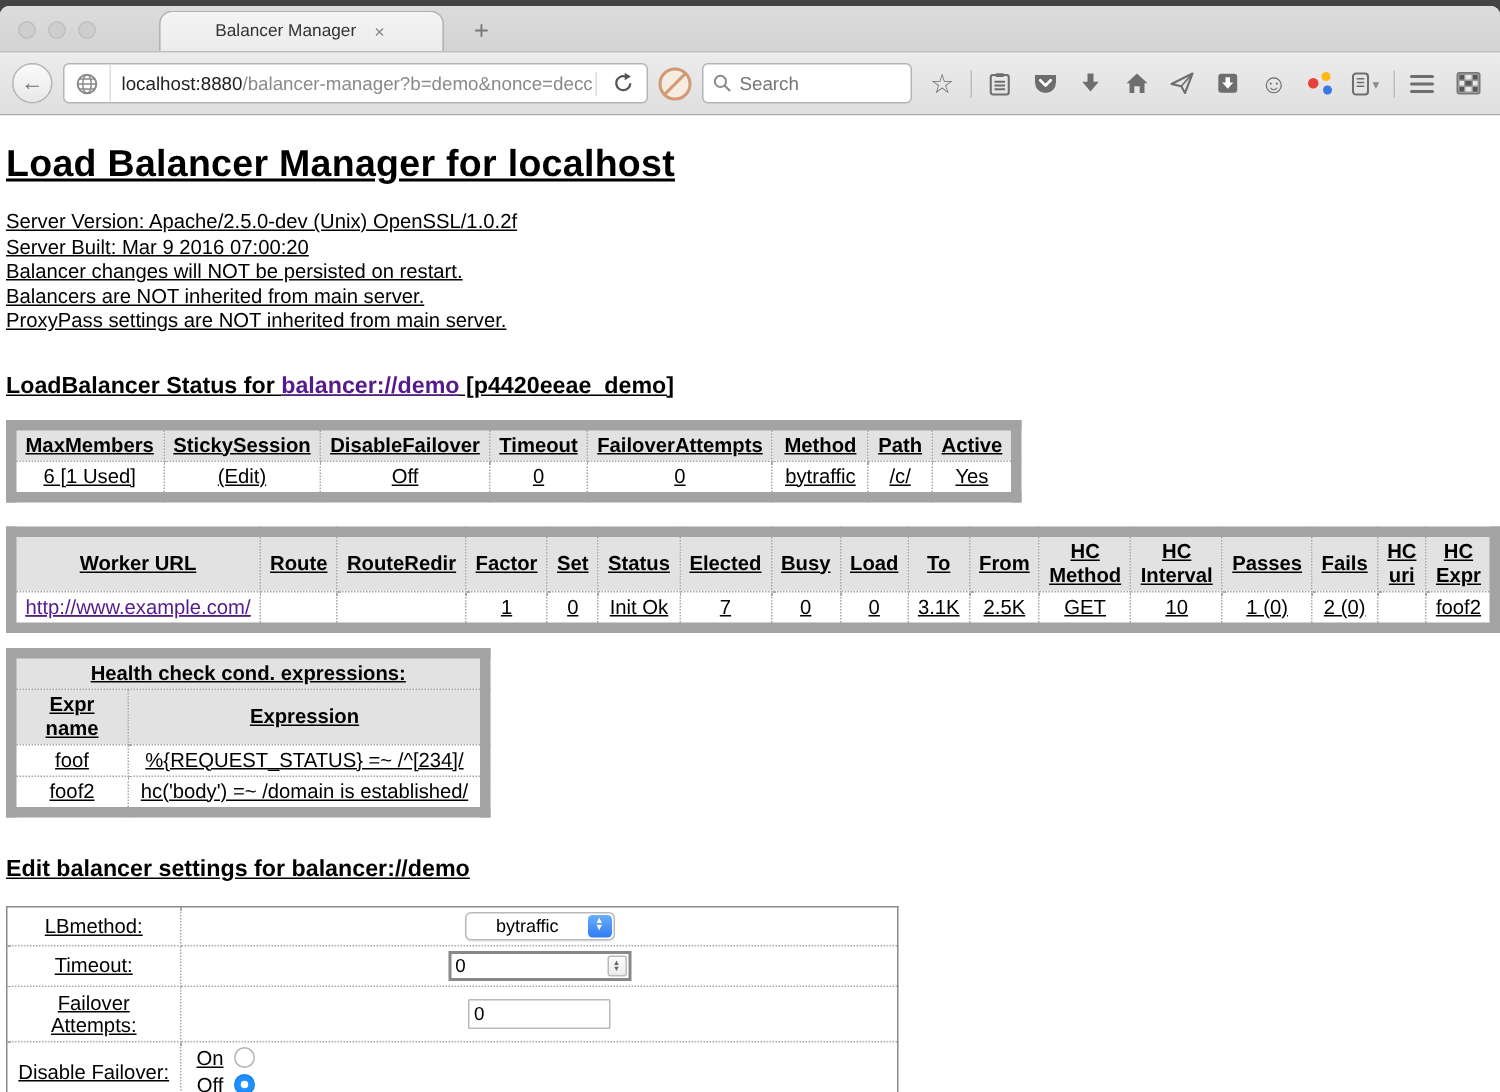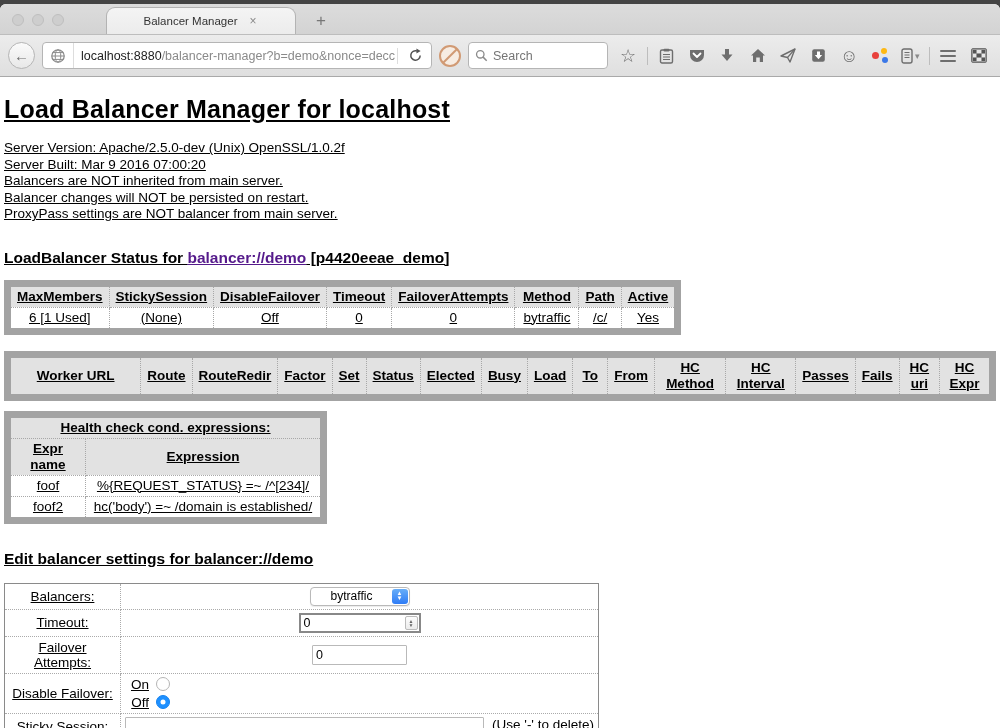--- a/index.html
+++ b/index.html
@@ -282,23 +282,23 @@
     </div>
   </div>
 
   <div class="content">
 
     <h1 class="pagetitle">Load Balancer Manager for localhost</h1>
 
     <div class="info">
       <div class="info-line">Server Version: Apache/2.5.0-dev (Unix) OpenSSL/1.0.2f</div>
       <div class="info-line">Server Built: Mar 9 2016 07:00:20</div>
+      <div class="info-line">Balancer changes will NOT be persisted on restart.</div>
       <div class="info-line">Balancers are NOT inherited from main server.</div>
-      <div class="info-line">Balancer changes will NOT be persisted on restart.</div>
-      <div class="info-line">ProxyPass settings are NOT balancer from main server.</div>
+      <div class="info-line">ProxyPass settings are NOT inherited from main server.</div>
     </div>
 
     <h3 class="sect"><span>LoadBalancer Status for </span><a href="#">balancer://demo</a><span class="suffix"> [p4420eeae_demo]</span></h3>
 
     <table class="data">
       <colgroup>
           <col style="width:94px">
           <col style="width:96px">
           <col style="width:106px">
           <col style="width:58px">
@@ -313,21 +313,21 @@
         <th>StickySession</th>
         <th>DisableFailover</th>
         <th>Timeout</th>
         <th>FailoverAttempts</th>
         <th>Method</th>
         <th>Path</th>
         <th>Active</th>
       </tr>
       <tr>
         <td>6 [1 Used]</td>
-        <td>(None)</td>
+        <td>(Edit)</td>
         <td>Off</td>
         <td>0</td>
         <td>0</td>
         <td>bytraffic</td>
         <td>/c/</td>
         <td>Yes</td>
       </tr>
     </tbody>
       </table>
 
@@ -364,20 +364,39 @@
         <th>Load</th>
         <th>To</th>
         <th>From</th>
         <th>HC Method</th>
         <th>HC Interval</th>
         <th>Passes</th>
         <th>Fails</th>
         <th>HC uri</th>
         <th>HC Expr</th>
       </tr>
+      <tr>
+        <td class="left"><a href="#">http://www.example.com/</a></td>
+        <td></td>
+        <td></td>
+        <td>1</td>
+        <td>0</td>
+        <td>Init Ok</td>
+        <td>7</td>
+        <td>0</td>
+        <td>0</td>
+        <td>3.1K</td>
+        <td>2.5K</td>
+        <td>GET</td>
+        <td>10</td>
+        <td>1 (0)</td>
+        <td>2 (0)</td>
+        <td></td>
+        <td>foof2</td>
+      </tr>
     </tbody>
       </table>
 
     <table class="data health" style="margin-top:-6px;">
       <colgroup>
           <col style="width:78px">
           <col style="width:238px">
         </colgroup>
       <tbody>
           <tr>
@@ -396,21 +415,21 @@
         <td class="left">hc('body') =~ /domain is established/</td>
       </tr>
     </tbody>
       </table>
 
     <h3 class="sect">Edit balancer settings for balancer://demo</h3>
 
     <table class="form">
       <tbody>
           <tr>
-        <td class="flabel">Balancers:</td>
+        <td class="flabel">LBmethod:</td>
         <td class="ffield">
           <span class="mac-select">
             <span>bytraffic</span>
             <span class="mac-stepper">
                   <span style="font-size:6px;">▲</span>
                   <span style="font-size:6px;">▼</span>
                 </span>
           </span>
         </td>
       </tr>

